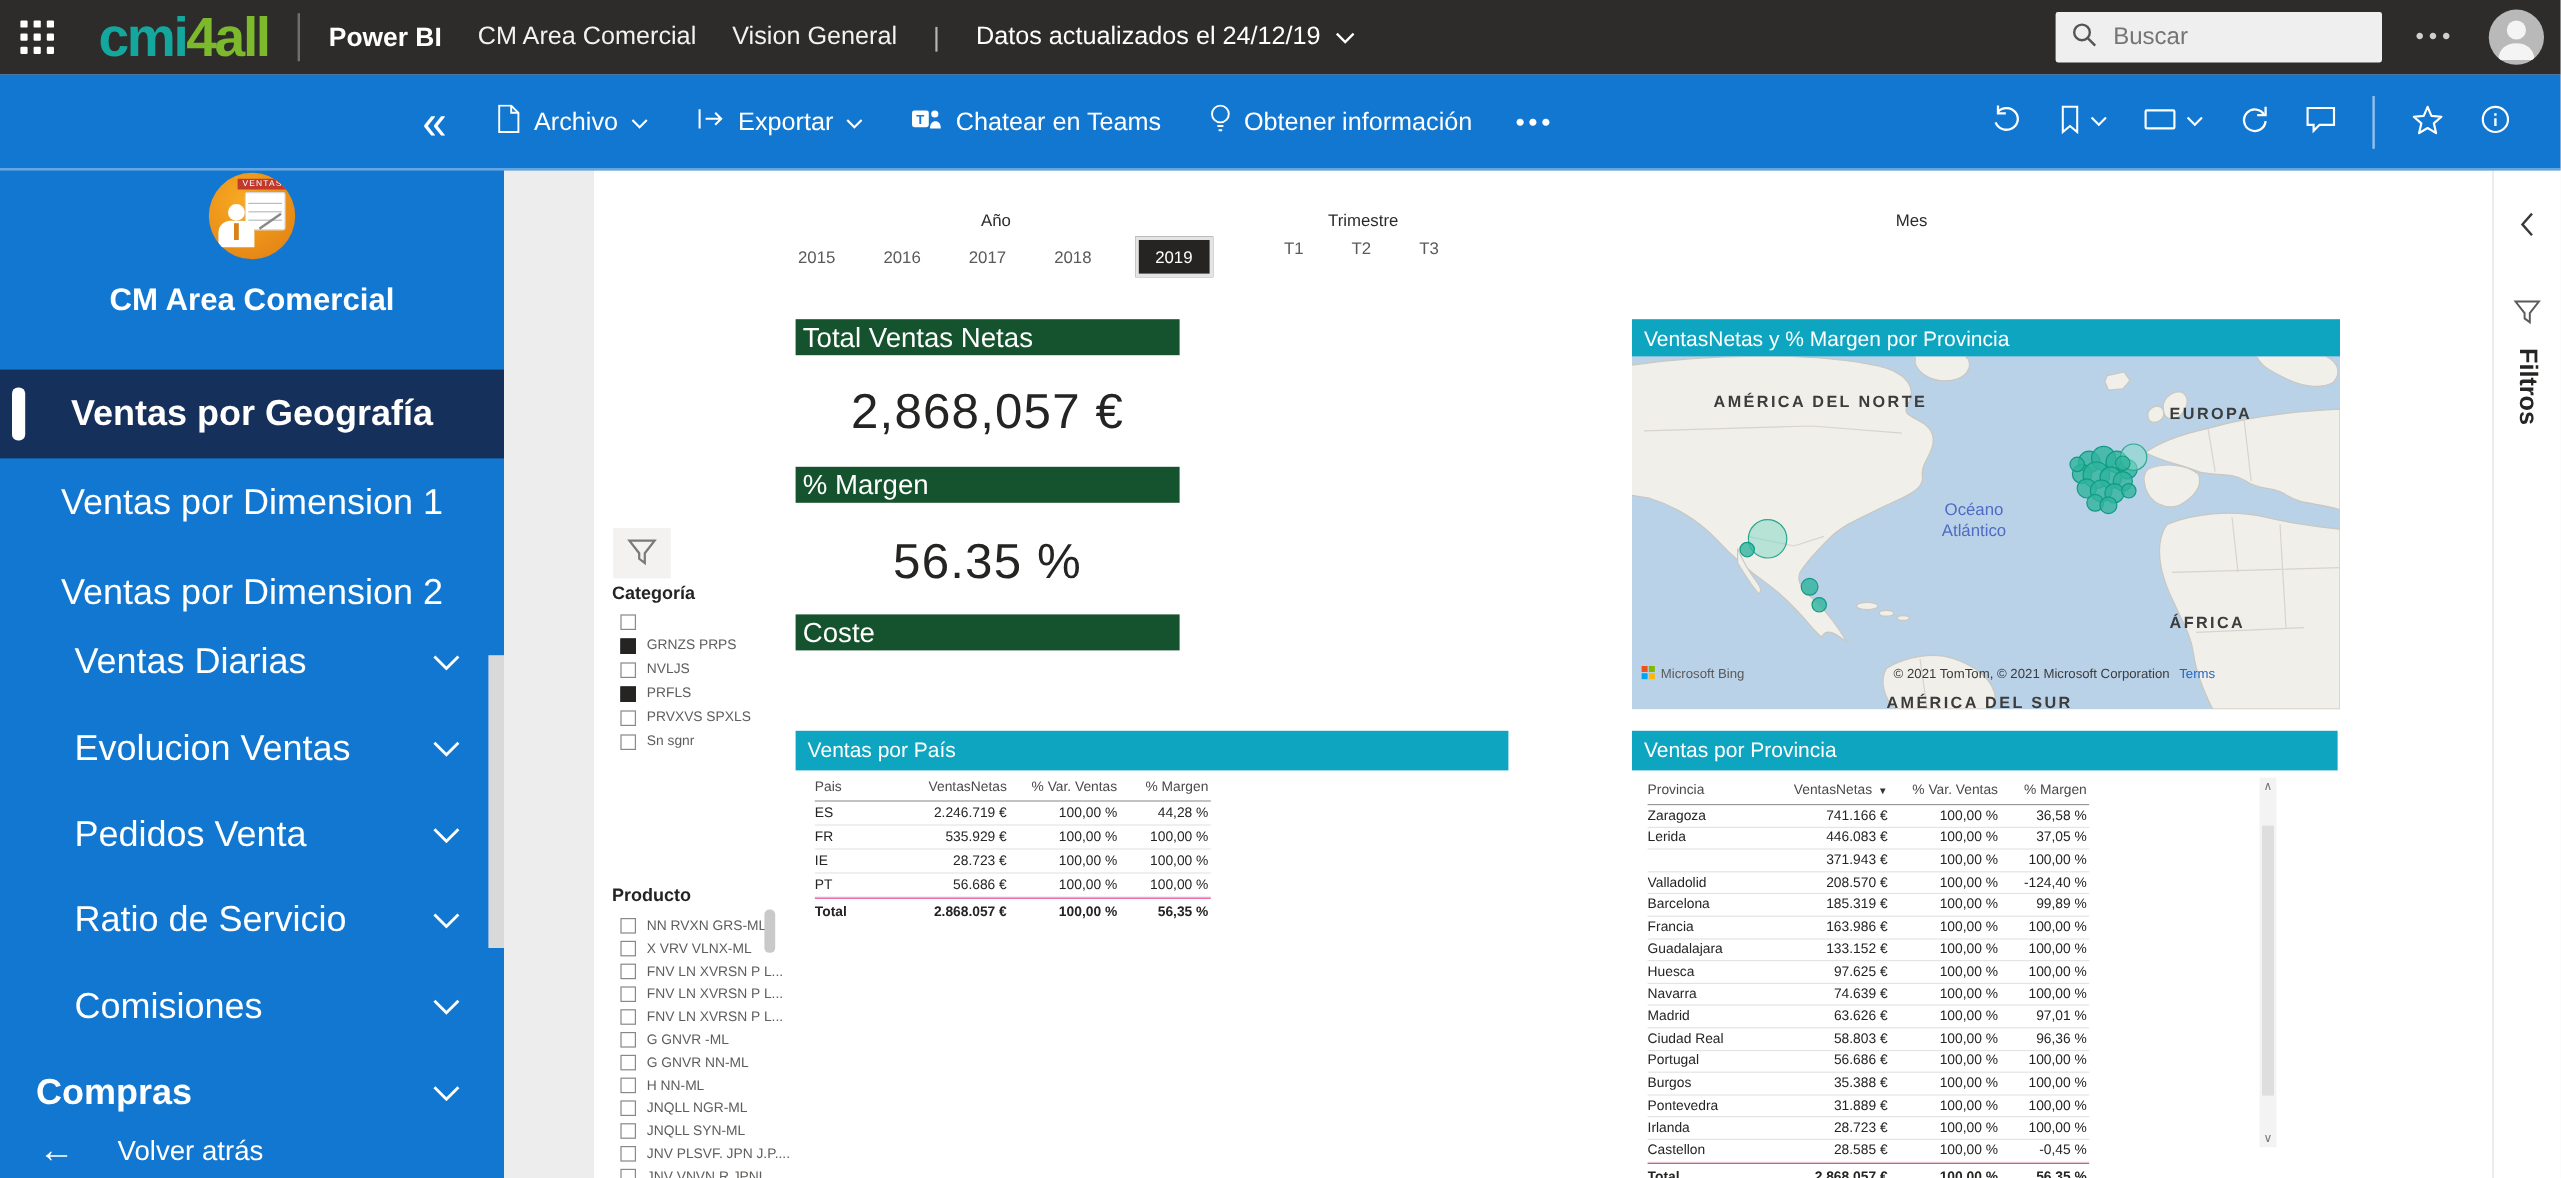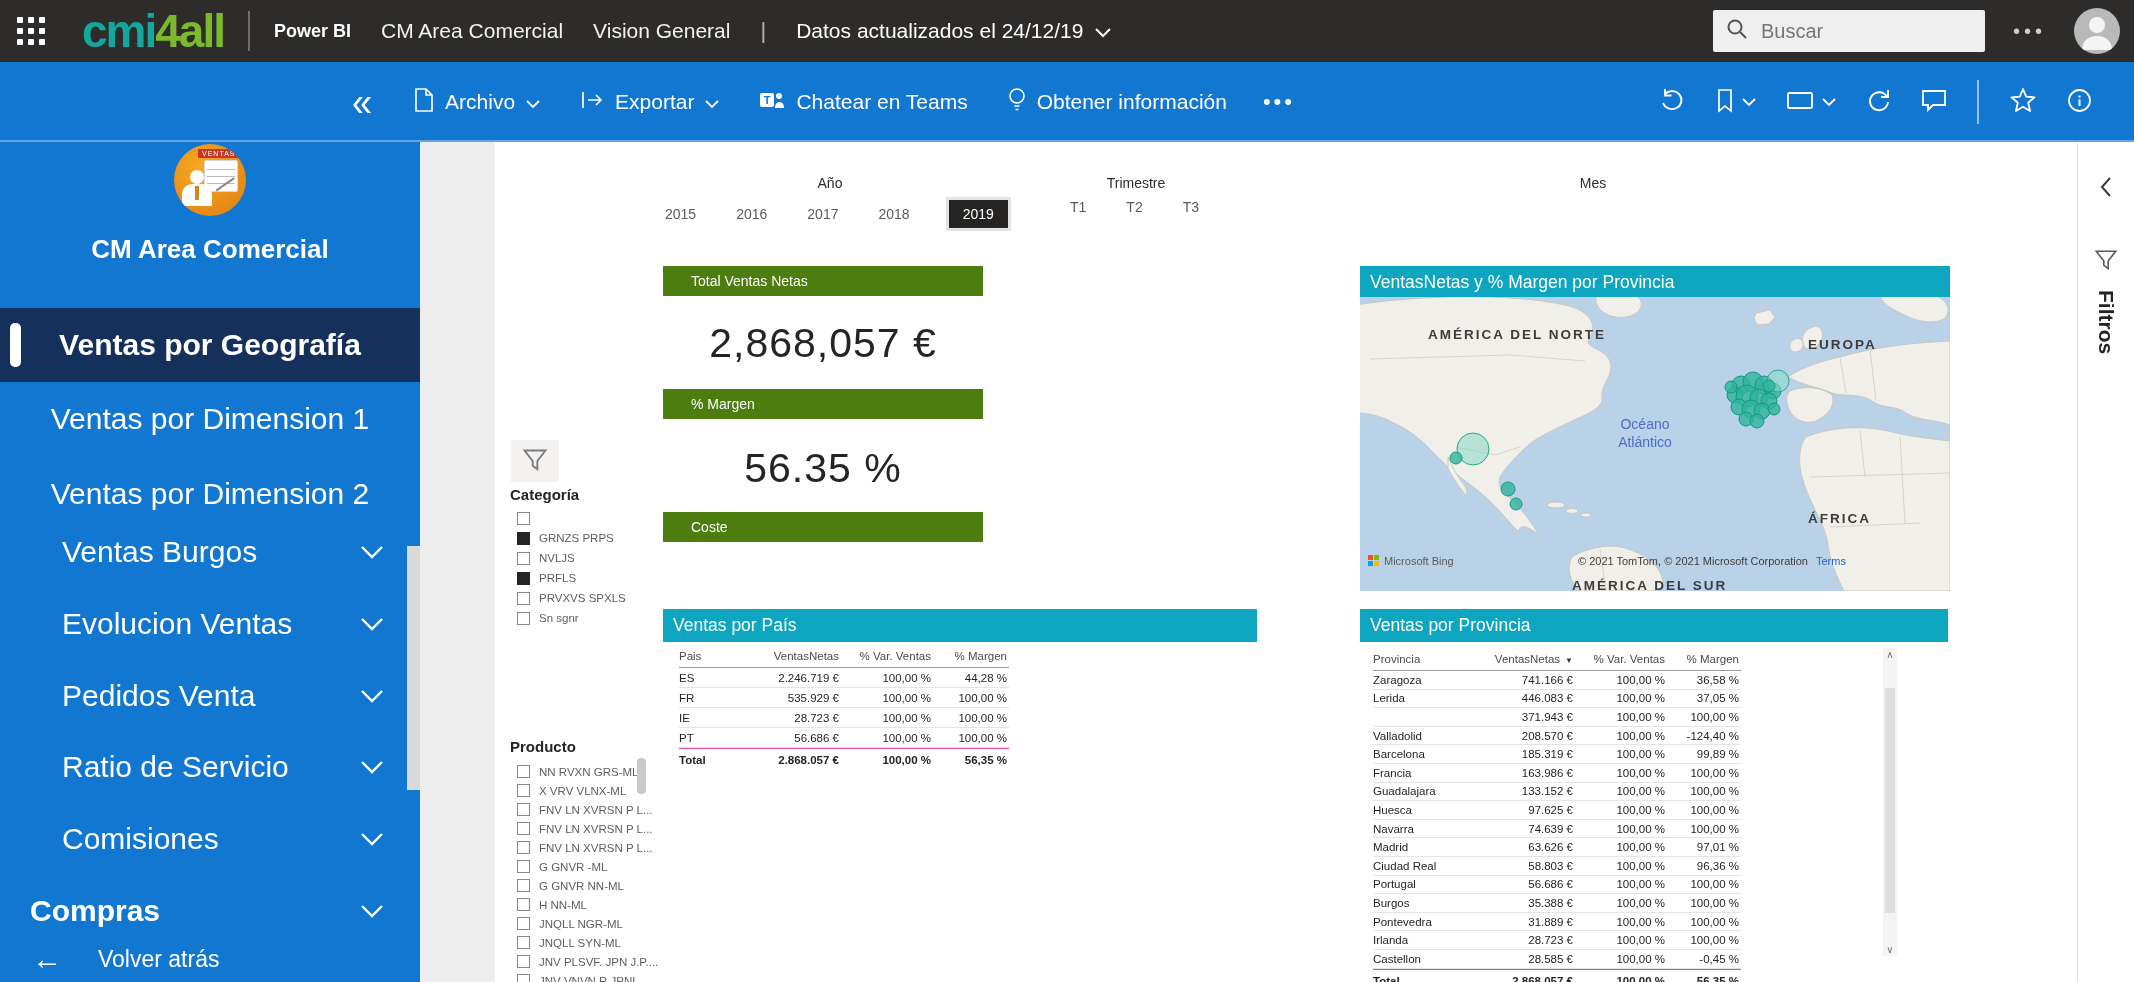--- a/index.html
+++ b/index.html
@@ -6,21 +6,21 @@
   .frame{position:relative;width:2134px;height:982px;overflow:hidden;background:#ededed;}
 
   
   .topbar{position:absolute;left:0;top:0;right:0;height:62px;background:#2d2c2b;color:#fff;display:flex;align-items:center;z-index:5;}
   .waffle{width:62px;height:62px;display:grid;place-items:center;cursor:pointer;}
   .waffle-grid{display:grid;grid-template-columns:repeat(3,6px);grid-gap:5px;}
   .waffle-grid i{width:6px;height:6px;background:#fff;border-radius:1px;display:block;}
   .logo{font-size:46px;font-weight:bold;margin-left:20px;letter-spacing:-2px;line-height:1;white-space:nowrap;}
   .logo .p1{color:#13a79e;}.logo .p2{color:#7cb92c;}
   .tb-div{width:2px;height:40px;background:#6f6f6f;margin:0 24px;}
-  .powerbi{font-size:18px;font-weight:bold;white-space:nowrap;}
+  .powerbi{font-size:22px;font-weight:bold;white-space:nowrap;}
   .crumb{font-size:21px;margin-left:30px;color:#f2f2f2;white-space:nowrap;}
   .pipe{color:#b5b5b5;margin-left:30px;font-size:22px;}
   .updated{font-size:21px;margin-left:30px;display:flex;align-items:center;gap:12px;white-space:nowrap;}
   .search{margin-left:auto;width:272px;height:42px;background:#efefef;border-radius:2px;display:flex;align-items:center;padding:0 12px;gap:10px;box-sizing:border-box;}
   .search input{border:none;outline:none;background:transparent;font-size:20px;color:#605e5c;width:180px;font-family:"Liberation Sans",sans-serif;}
   .dots{color:#cfcfcf;font-size:20px;letter-spacing:4px;margin:0 28px;cursor:pointer;}
   .avatar{width:46px;height:46px;border-radius:50%;background:#b9b9b9;margin-right:14px;display:grid;place-items:center;overflow:hidden;cursor:pointer;}
 
   
   .toolbar{position:absolute;left:0;top:62px;right:0;height:80px;background:#1277d1;display:flex;align-items:center;color:#fff;box-shadow:inset 0 -2px 0 rgba(255,255,255,.35);z-index:4;}
@@ -69,21 +69,21 @@
   #yearRow{left:166px;top:55px;gap:32px;}
   #qRow{left:571px;top:55px;gap:32px;}
   #mRow{left:806px;top:55px;gap:60px;}
   #lblYear{left:300px;top:33px;width:70px;}
   #lblQuarter{left:598px;top:33px;width:86px;}
   #lblMonth{left:1055px;top:33px;width:86px;}
   .fopt{padding:2px 4px;cursor:pointer;white-space:nowrap;}
   .fopt.sel{background:#252423;color:#fff;padding:6px 14px;border:3px solid #e4e4e4;}
 
   
-  .card-h{position:absolute;left:168px;width:320px;height:30px;background:#4d7c0f;color:#fff;font-size:14px;line-height:30px;padding-left:28px;box-sizing:border-box;white-space:nowrap;}
+  .card-h{position:absolute;left:168px;width:320px;height:30px;background:#14532d;color:#fff;font-size:23px;line-height:30px;padding-left:6px;box-sizing:border-box;white-space:nowrap;}
   .card-v{position:absolute;left:168px;width:320px;text-align:center;font-size:41px;color:#252423;letter-spacing:1px;white-space:nowrap;}
   #kpi1h{top:124px;} #kpi1v{top:178px;}
   #kpi2h{top:247px;} #kpi2v{top:303px;}
   #kpi3h{top:370px;} #kpi3v{top:420px;}
 
   
   .funnel-chip{position:absolute;left:16px;top:298px;width:48px;height:42px;background:#f3f2f1;display:grid;place-items:center;cursor:pointer;}
   .slicer-label{position:absolute;font-size:15px;color:#252423;font-weight:600;}
   #lblCat{left:15px;top:344px;}
   #lblProd{left:15px;top:596px;}
@@ -284,21 +284,21 @@
           <span class="selbar"></span>
           <span>Ventas por Geografía</span>
         </div>
         <div class="nav-item page" style="top: 252px; height: 50px;">
           <span>Ventas por Dimension 1</span>
         </div>
         <div class="nav-item page" style="top: 327px; height: 50px;">
           <span>Ventas por Dimension 2</span>
         </div>
         <div class="nav-item group" style="top: 385px; height: 50px;">
-          <span>Ventas Burgos</span>
+          <span>Ventas Diarias</span>
           <span class="chev">
             <svg width="24" height="14" viewBox="0 0 24 14">
               <path d="M2 2l10 10L22 2" fill="none" stroke="#fff" stroke-width="2.4"></path>
             </svg>
           </span>
         </div>
         <div class="nav-item group" style="top: 457px; height: 50px;">
           <span>Evolucion Ventas</span>
           <span class="chev">
             <svg width="24" height="14" viewBox="0 0 24 14">

